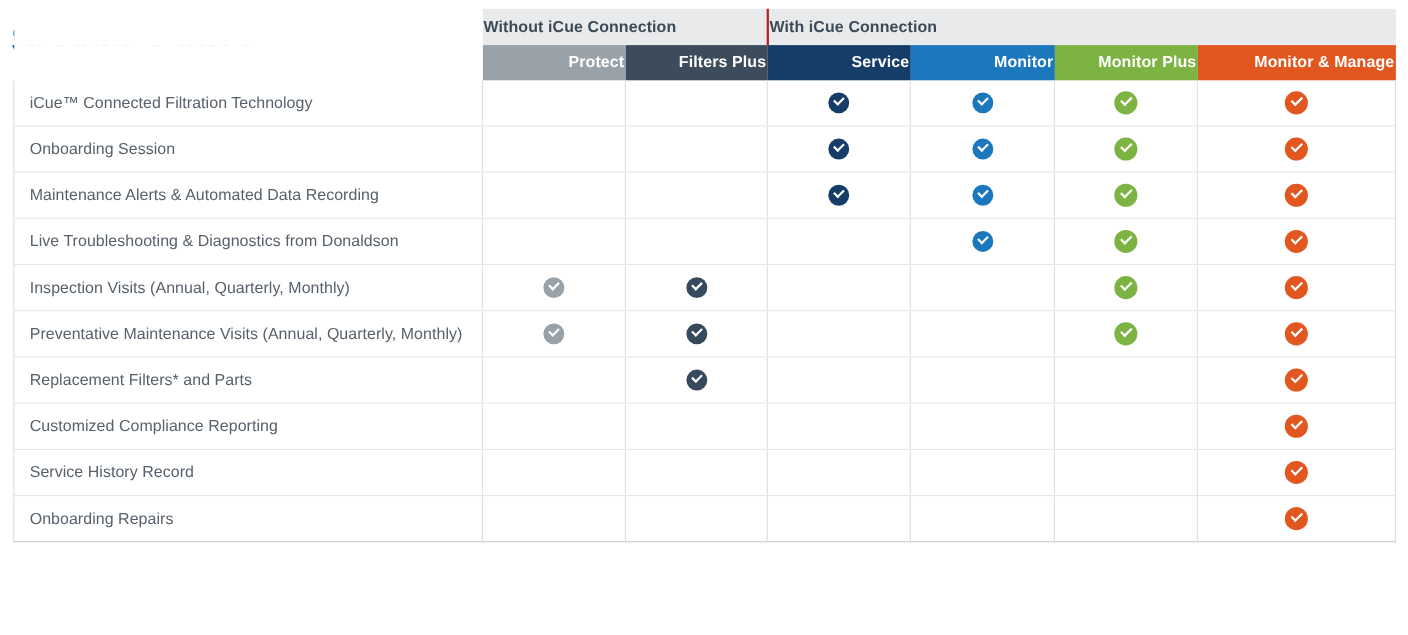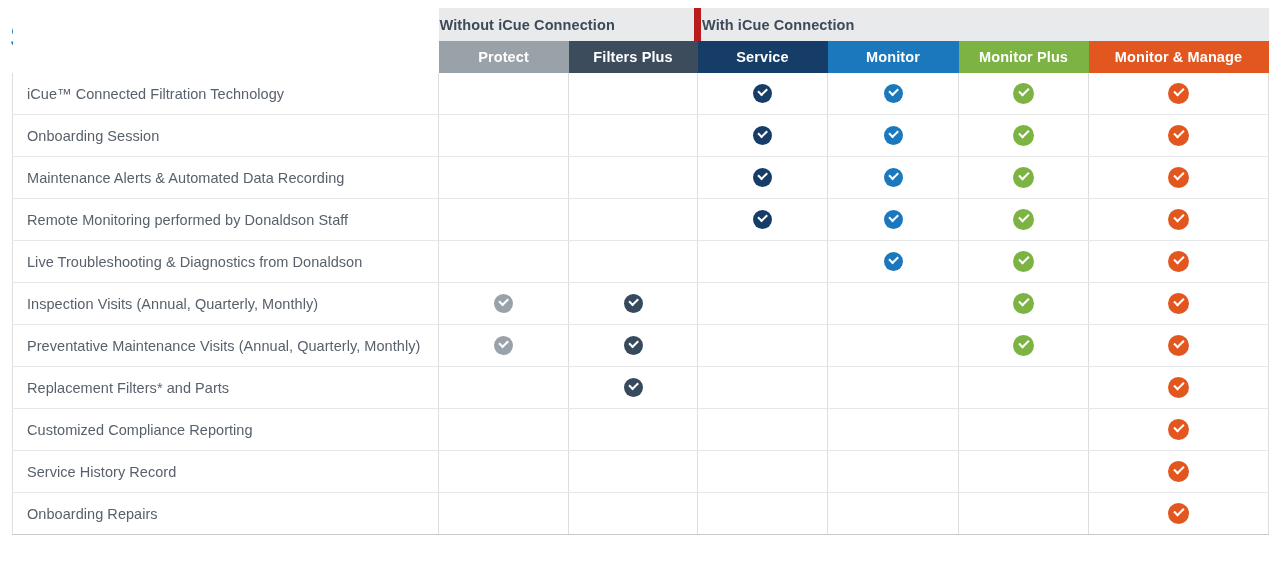--- a/index.html
+++ b/index.html
@@ -57,27 +57,27 @@
   .grp-cell {
     background: #e9eaeb;
     color: #3d4a57;
     font-size: 14.5px;
     font-weight: bold;
     text-align: left;
     height: 31px;
     vertical-align: middle;
     letter-spacing: 0.1px;
   }
-  .grp-cell.sep-left { border-left: 7px solid #b91c1c; }
+  .grp-cell.sep-left { border-left: 2px solid #b91c1c; }
 
   
   .plan-head {
     height: 30px;
     vertical-align: middle;
-    text-align: center;
+    text-align: right;
     color: #ffffff;
     font-size: 14.5px;
     font-weight: bold;
     letter-spacing: 0.1px;
     white-space: nowrap;
   }
   .plan-head.blank { background: #ffffff; }
 
   
   .feature-cell {
@@ -192,29 +192,20 @@
       <tr>
         <td class="feature-cell">Maintenance Alerts &amp; Automated Data Recording</td>
         <td class="mark-cell"></td>
         <td class="mark-cell"></td>
         <td class="mark-cell"><span class="check" style="background: rgb(22, 61, 104);"></span></td>
         <td class="mark-cell"><span class="check" style="background: rgb(27, 120, 189);"></span></td>
         <td class="mark-cell"><span class="check sz-lg" style="background: rgb(124, 179, 66);"></span></td>
         <td class="mark-cell edge-right"><span class="check sz-lg" style="background: rgb(226, 87, 31);"></span></td>
       </tr>
       <tr>
-        <td class="feature-cell">Remote Monitoring performed by Donaldson Staff</td>
-        <td class="mark-cell"></td>
-        <td class="mark-cell"></td>
-        <td class="mark-cell"><span class="check" style="background: rgb(22, 61, 104);"></span></td>
-        <td class="mark-cell"><span class="check" style="background: rgb(27, 120, 189);"></span></td>
-        <td class="mark-cell"><span class="check sz-lg" style="background: rgb(124, 179, 66);"></span></td>
-        <td class="mark-cell edge-right"><span class="check sz-lg" style="background: rgb(226, 87, 31);"></span></td>
-      </tr>
-      <tr>
         <td class="feature-cell">Live Troubleshooting &amp; Diagnostics from Donaldson</td>
         <td class="mark-cell"></td>
         <td class="mark-cell"></td>
         <td class="mark-cell"></td>
         <td class="mark-cell"><span class="check" style="background: rgb(27, 120, 189);"></span></td>
         <td class="mark-cell"><span class="check sz-lg" style="background: rgb(124, 179, 66);"></span></td>
         <td class="mark-cell edge-right"><span class="check sz-lg" style="background: rgb(226, 87, 31);"></span></td>
       </tr>
       <tr>
         <td class="feature-cell">Inspection Visits (Annual, Quarterly, Monthly)</td>

